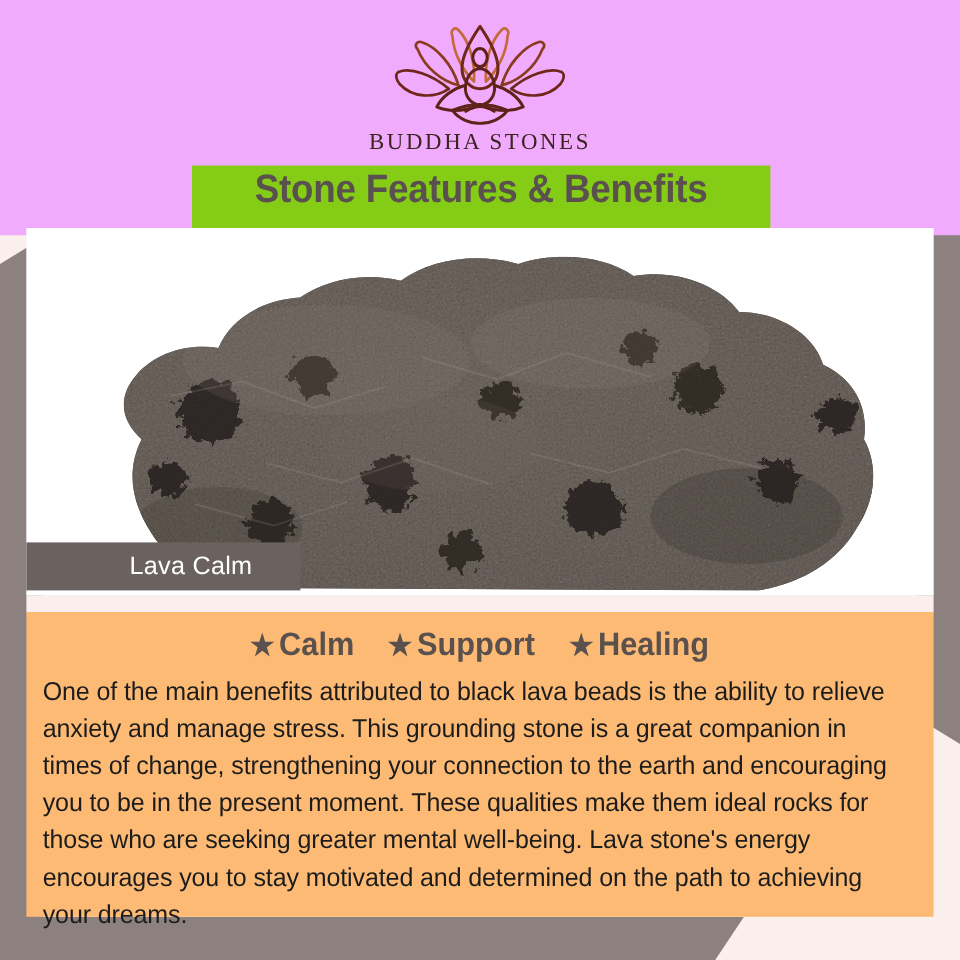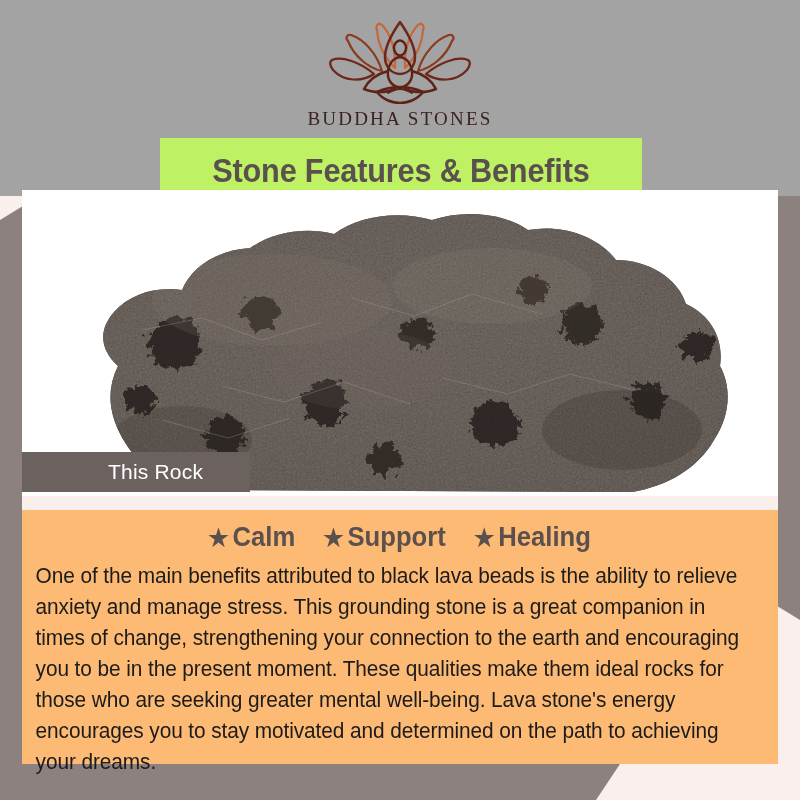--- a/index.html
+++ b/index.html
@@ -54,21 +54,21 @@
     clip-path: polygon(0 0, 100% 0, calc(100% - 24px) 100%, 0 100%);
   }
 
   
   .header {
     position: absolute;
     top: 0;
     left: 0;
     width: 800px;
     height: 196px;
-    background: #a3a3a3;
+    background: #f0abfc;
   }
   .logo-wrap {
     position: absolute;
     top: 18px;
     left: 0;
     width: 800px;
     text-align: center;
   }
   .logo-mark {
     display: block;
@@ -86,23 +86,23 @@
     font-weight: 400;
   }
 
   
   .title-panel {
     position: absolute;
     left: 160px;
     top: 138px;
     width: 482px;
     height: 52px;
-    background: #bef264;
+    background: #84cc16;
     display: flex;
-    align-items: flex-end;
+    align-items: flex-start;
     justify-content: center;
   }
   .title-text {
     font-family: "Liberation Sans Narrow", "Liberation Sans", sans-serif;
     font-size: 33px;
     font-weight: 700;
     color: #5a514e;
     letter-spacing: -0.2px;
     transform: scaleX(0.93);
     white-space: nowrap;
@@ -307,21 +307,21 @@
           <path d="M330 108 L392 126 L450 104 L520 124"></path>
           <path d="M200 196 L262 212 L322 192 L388 214"></path>
           <path d="M420 188 L486 204 L548 184 L612 200"></path>
           <path d="M140 230 L206 248 L268 228"></path>
         </g>
       </g>
     </svg>
   </div>
 
   <div class="photo-label">
-    <span class="photo-label-text">This Rock</span>
+    <span class="photo-label-text">Lava Calm</span>
   </div>
 
   <div class="photo-sep"></div>
 
   <div class="body-card">
     <div class="keywords">
       <span class="keyword">
         <span class="star">★</span><span>Calm</span>
       </span>
       <span class="keyword">

